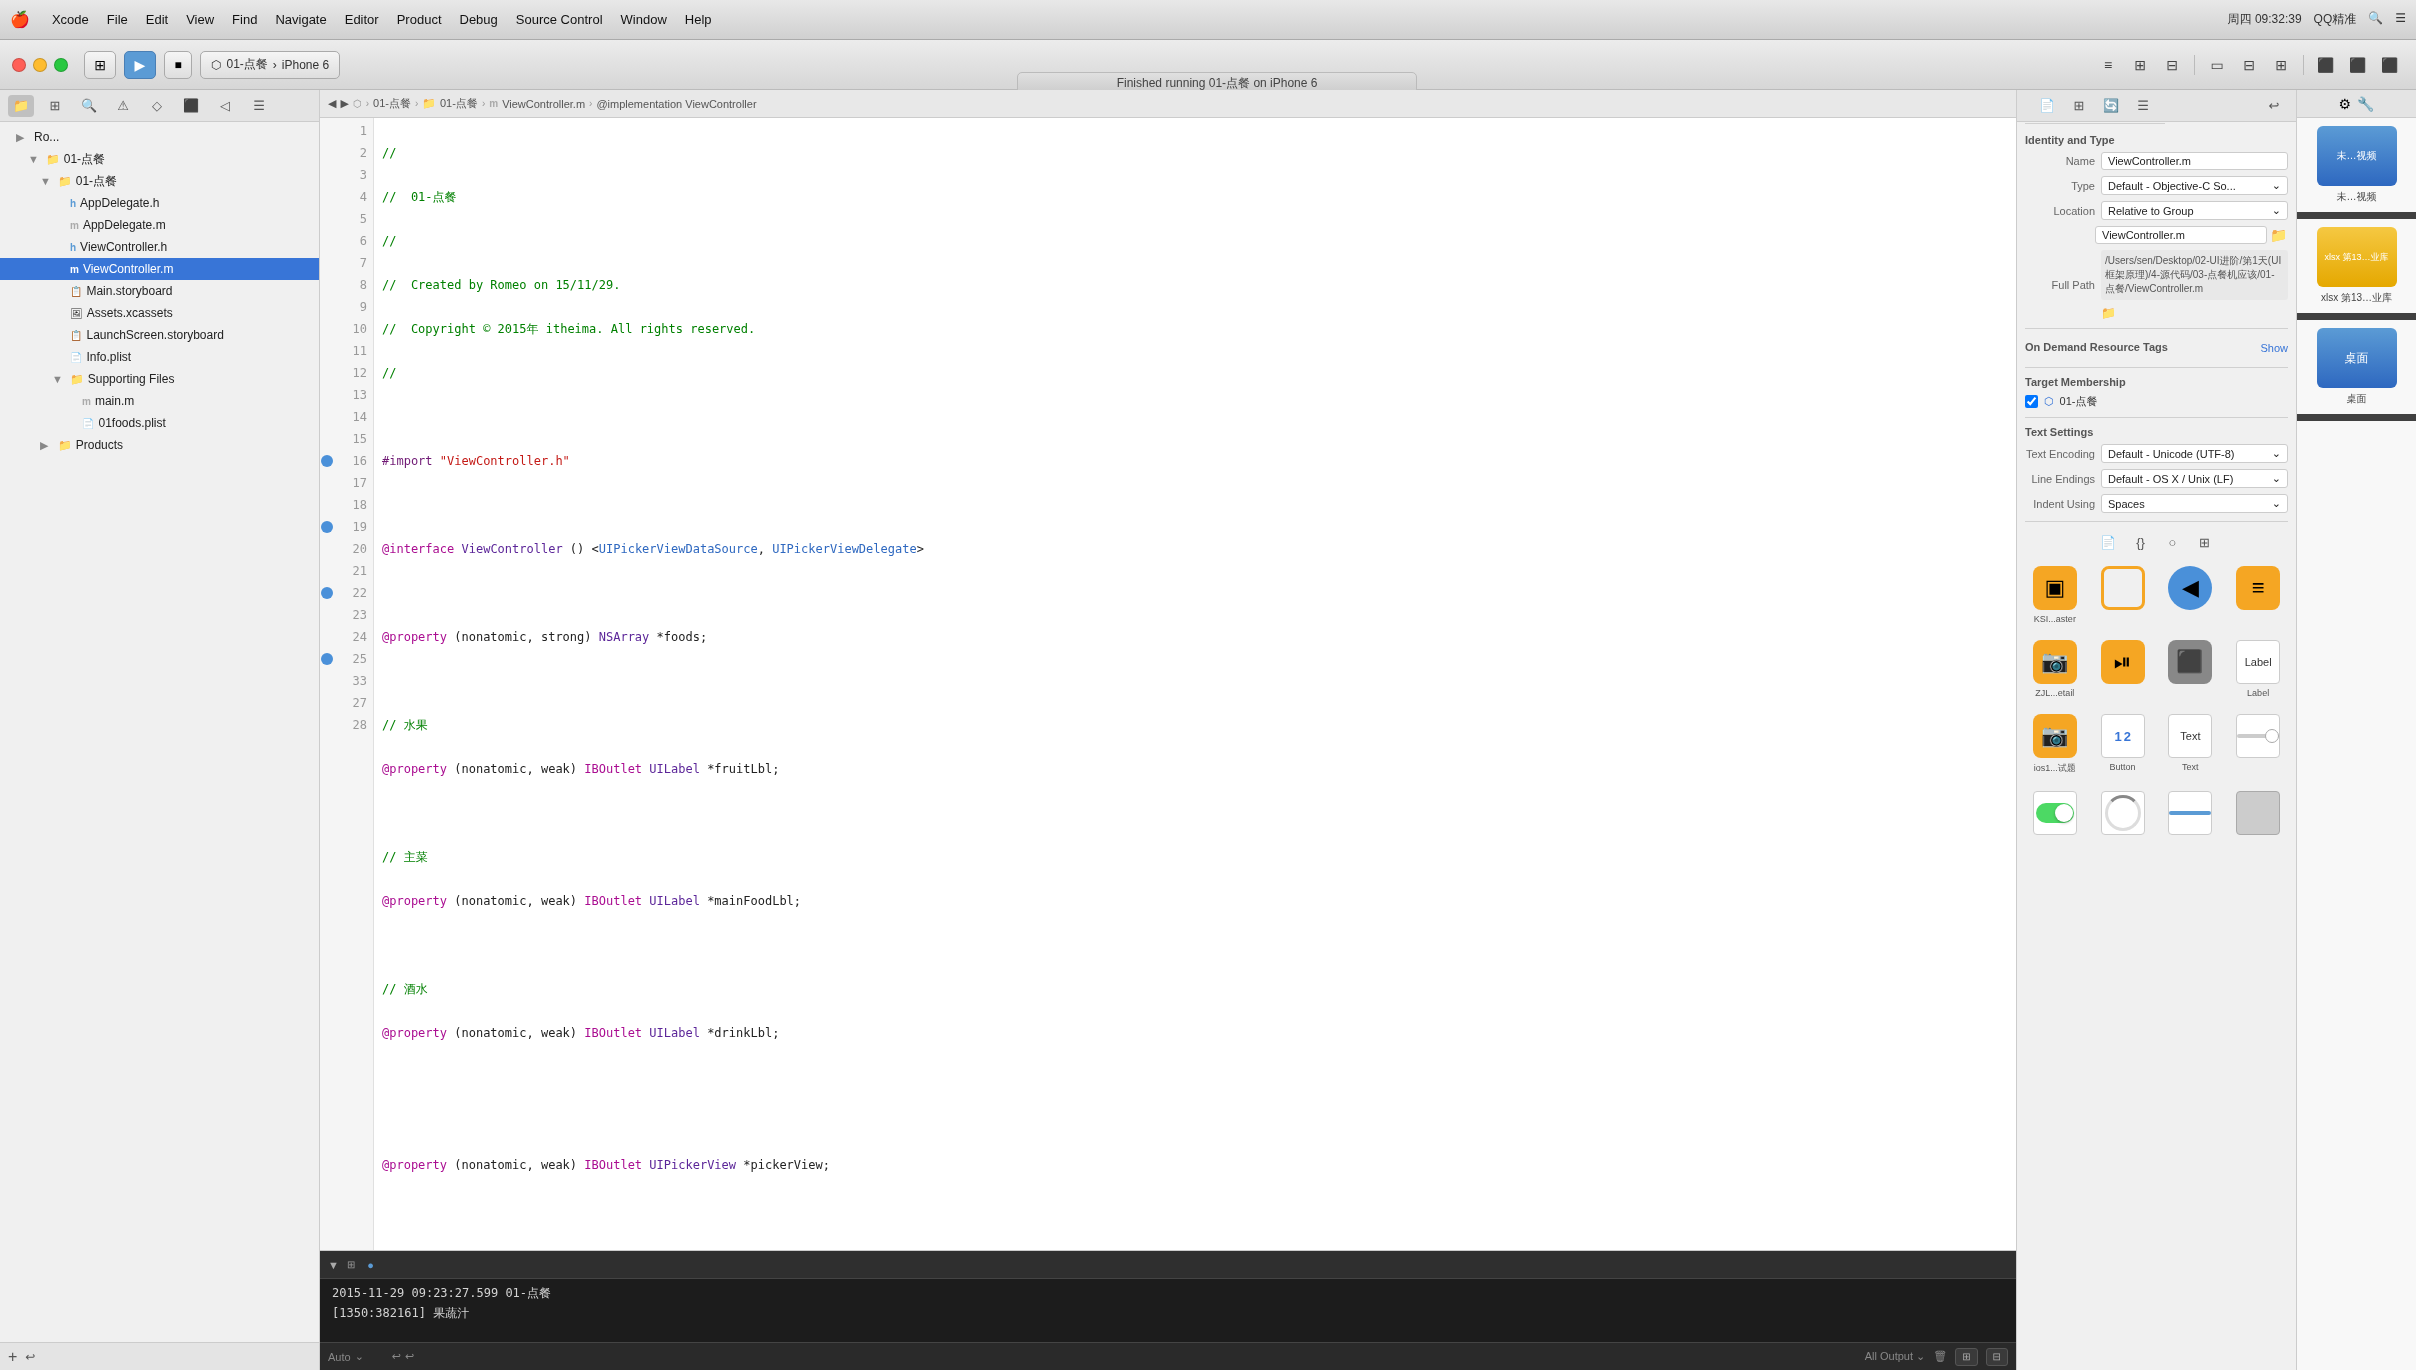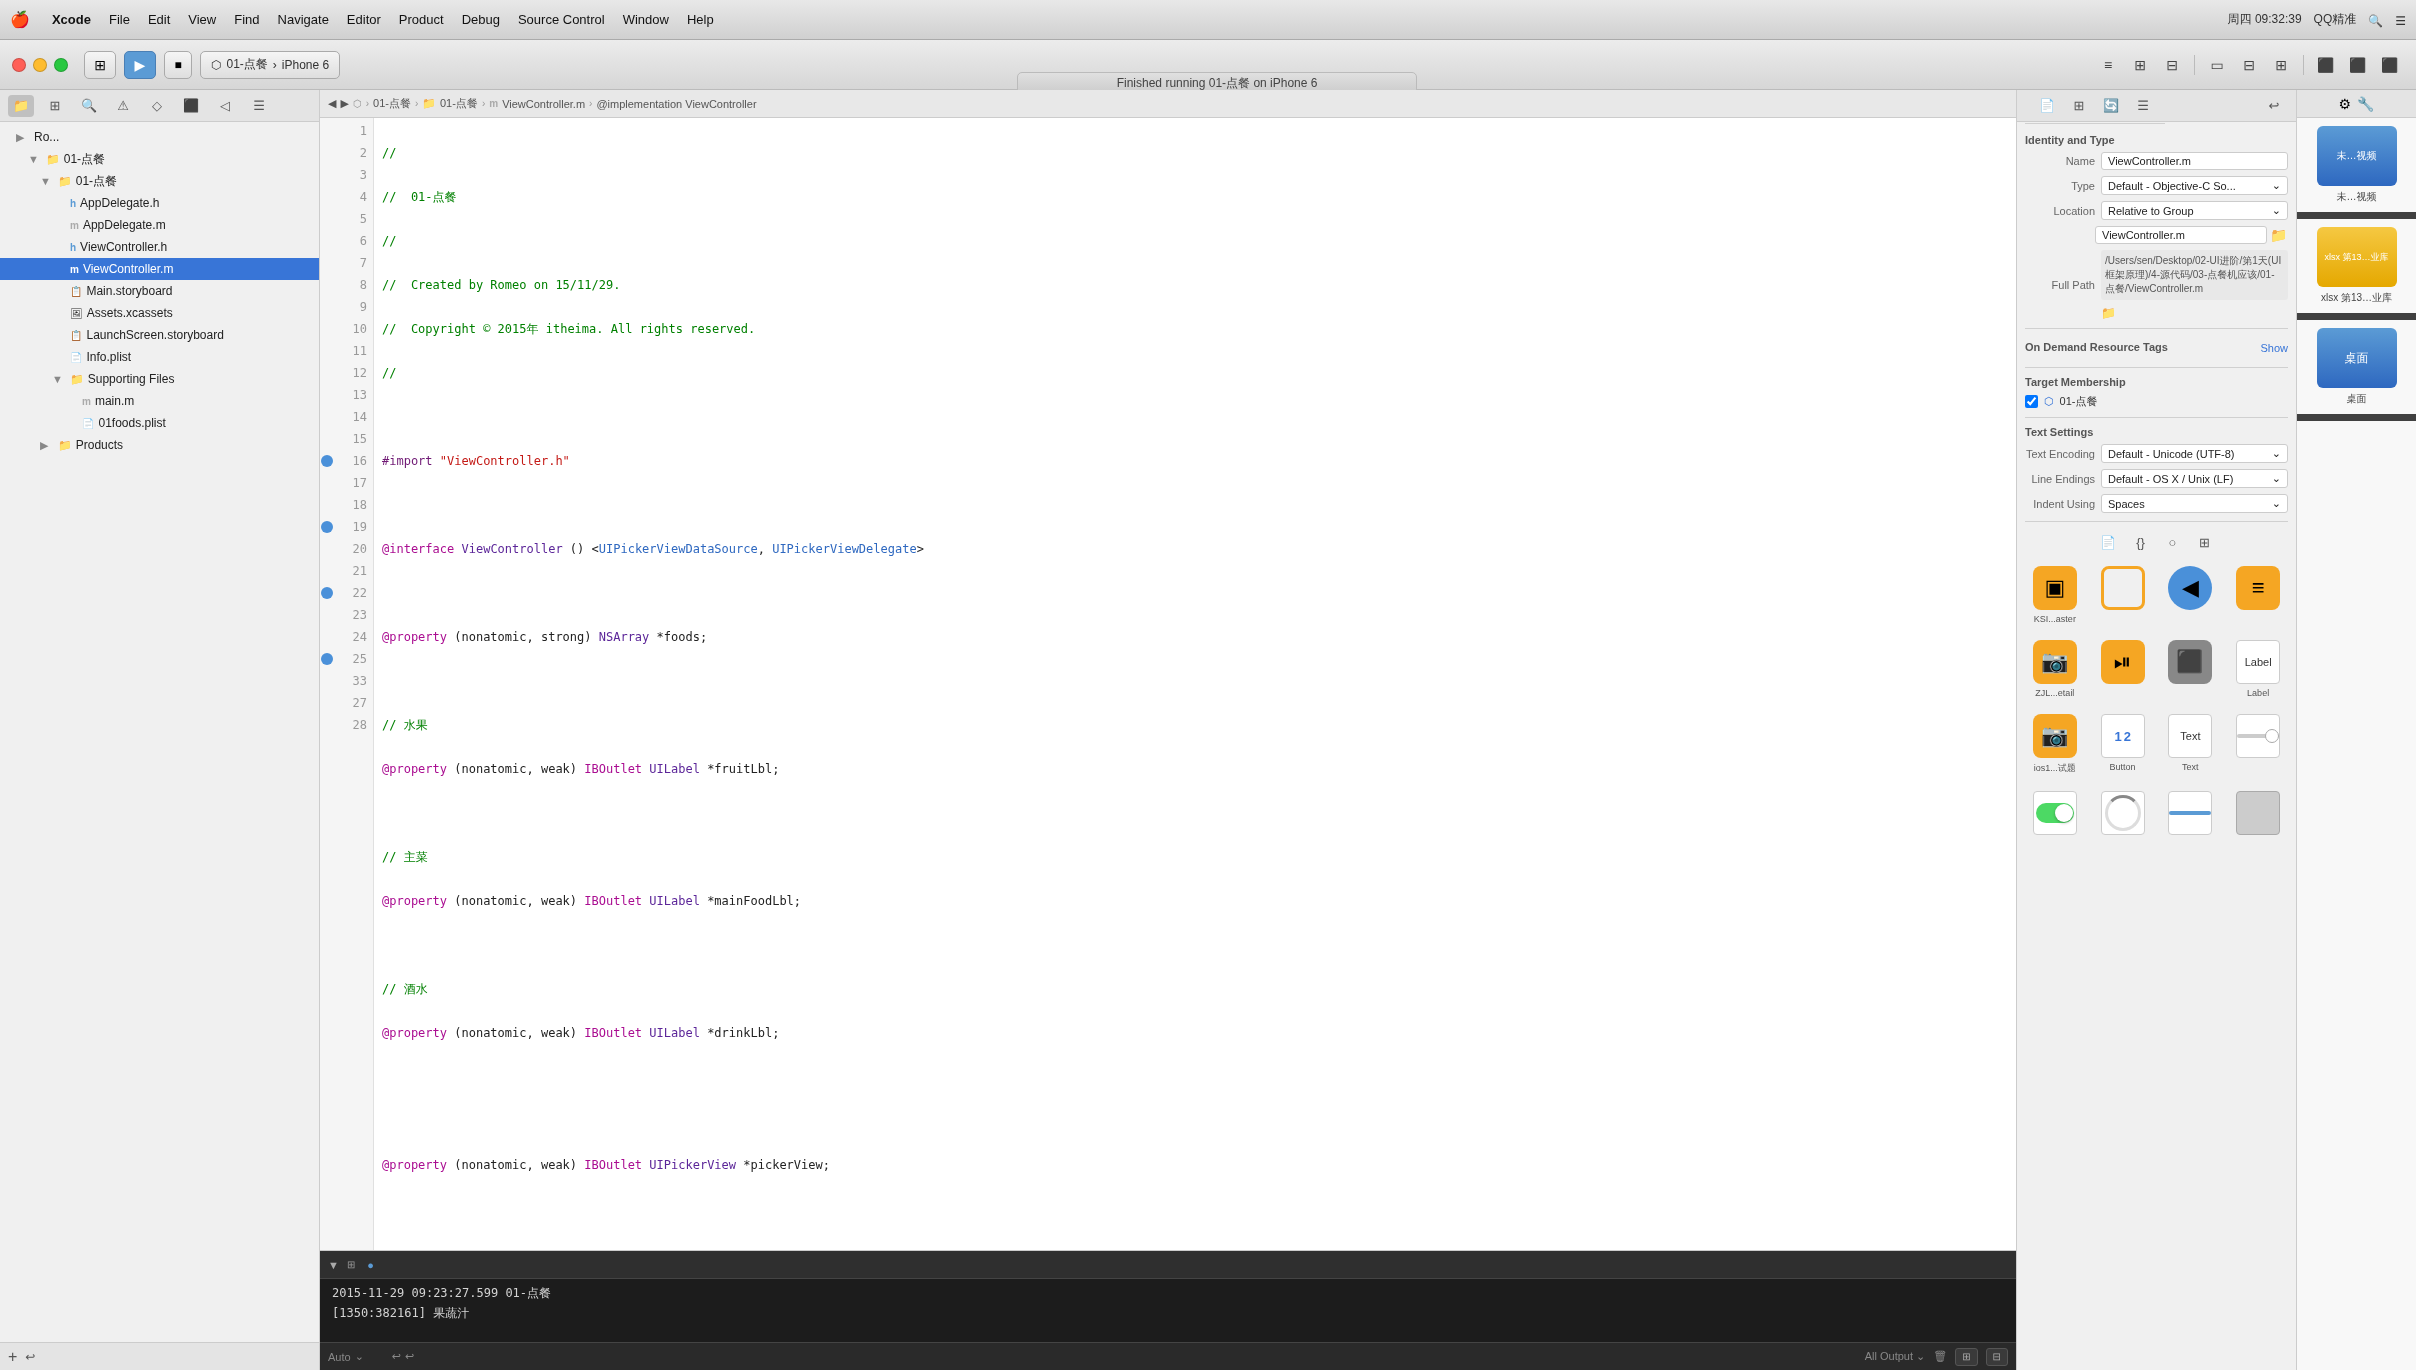--- a/index.html
+++ b/index.html
@@ -27,25 +27,25 @@
     }
     .menubar-apple {
       font-size: 16px;
       margin-right: 4px;
     }
     .menubar-item {
       cursor: pointer;
       color: #111;
       font-size: 13px;
     }
-    .menubar-item.bold { font-weight: 700; }
+    .menubar-item.bold { font-weight: 400; }
     .menubar-right {
       margin-left: auto;
       display: flex;
-      align-items: flex-end;
+      align-items: flex-start;
       gap: 12px;
       font-size: 12px;
       color: #333;
     }
 
     
     .xcode-window {
       width: 2416px;
       height: 1330px;
       display: flex;

